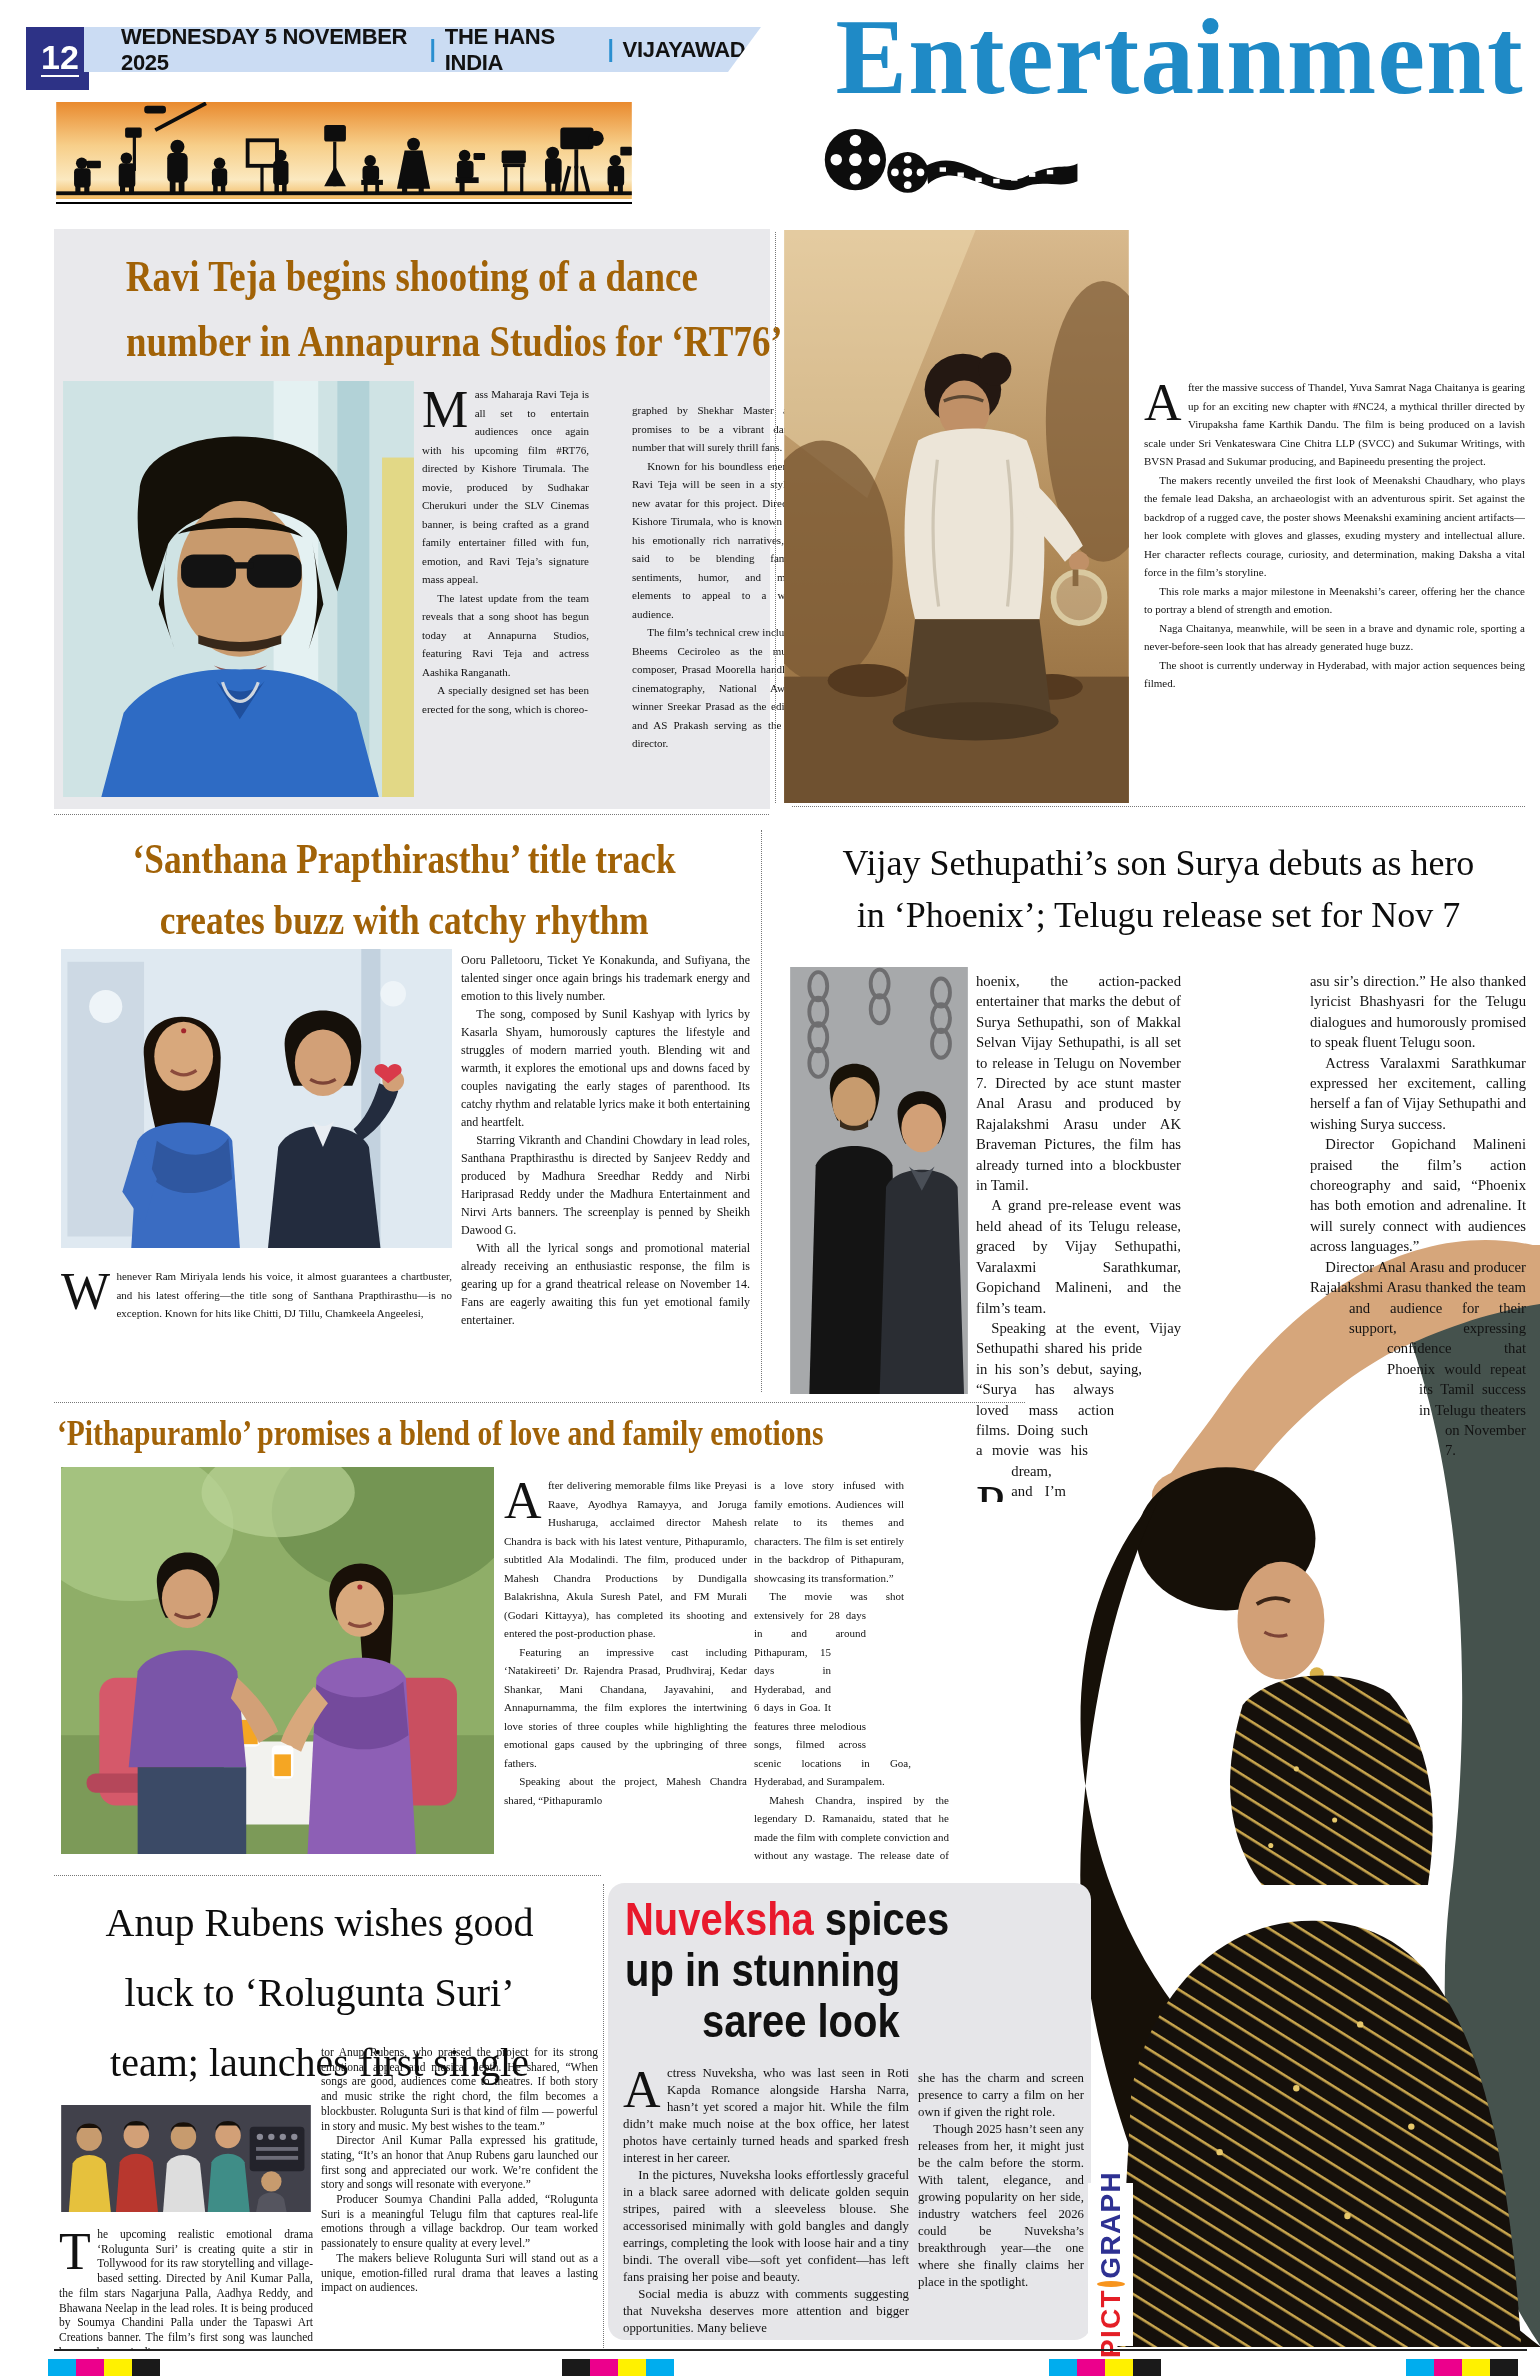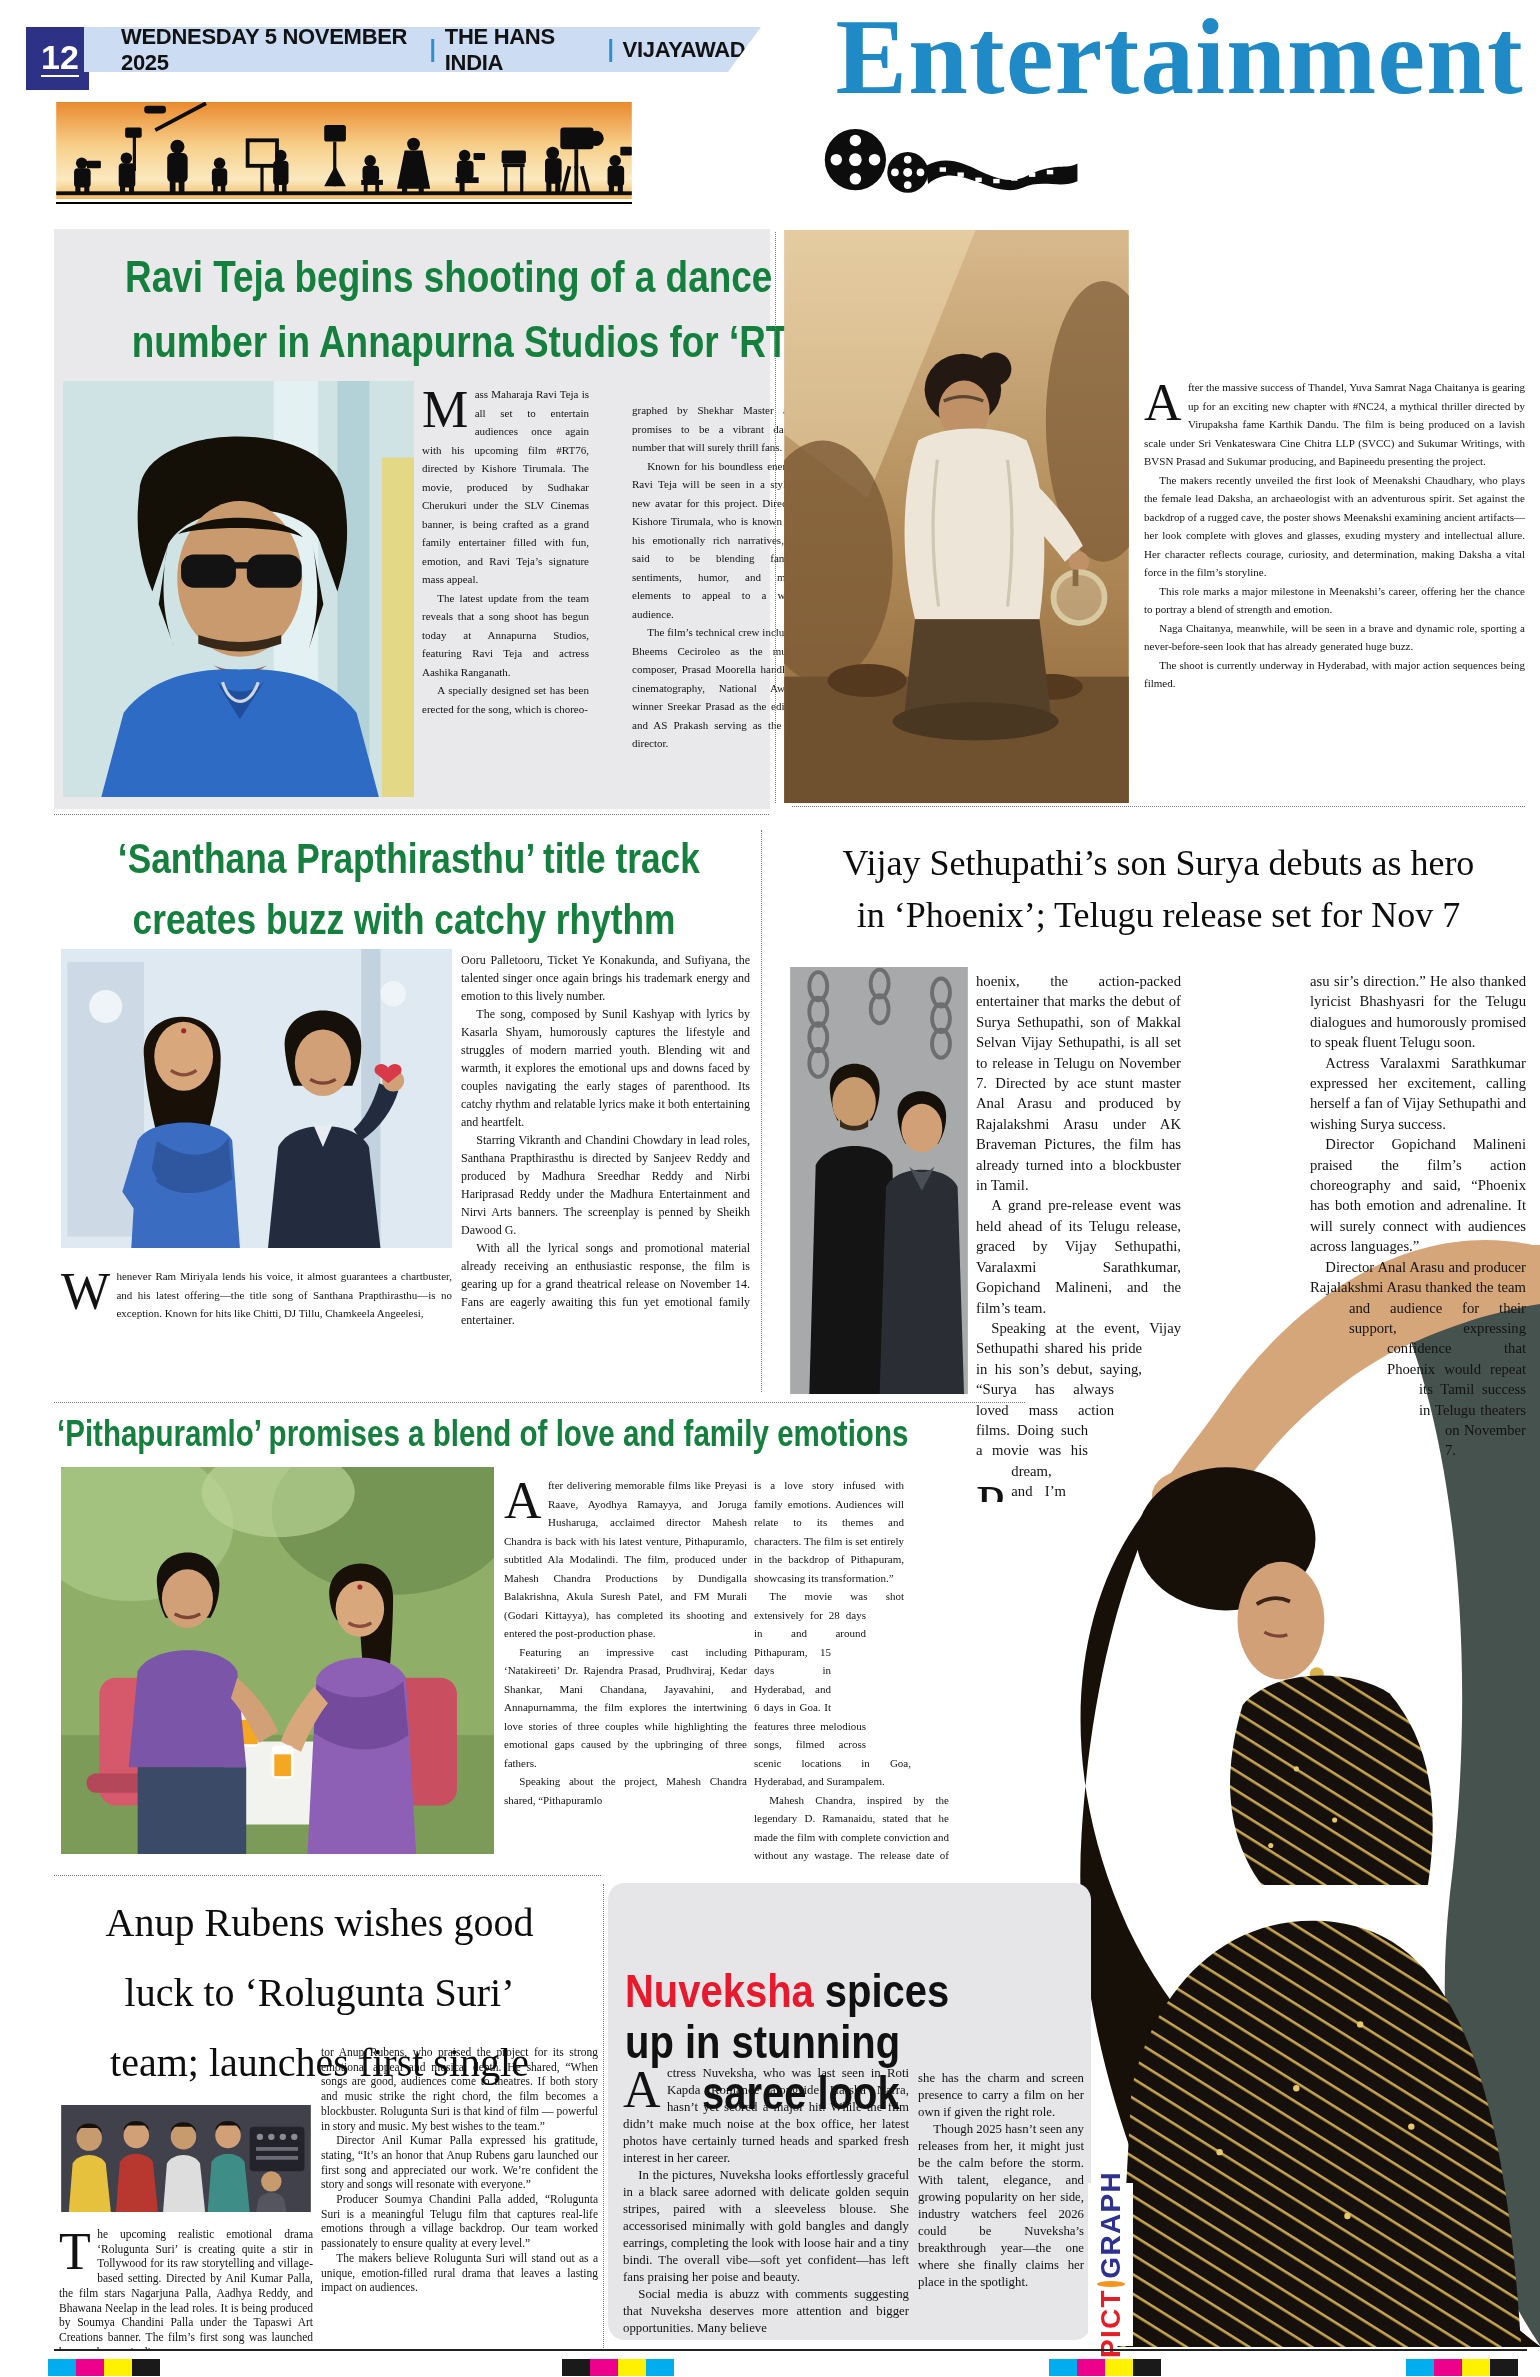--- a/index.html
+++ b/index.html
@@ -23,21 +23,21 @@
   .bd p.first{text-indent:0;}
   .dc{text-indent:0 !important;}
   .dc::first-letter{float:left;font-size:52px;line-height:40px;padding:5.1px 6.4px 0 0;font-weight:normal;}
   
   .f20{font-size:11px;line-height:18.5px;}
   .f19{font-size:12px;line-height:18px;}
   .f23{font-size:14.7px;line-height:20.4px;}
   .f18{font-size:11.5px;line-height:14.7px;}
   .fn20{font-size:12.8px;line-height:17px;margin-top:16px;}
   
-  .hl-cond{font-family:Liberation Sans, sans-serif;font-weight:bold;color:#15803d;text-align:center;}
+  .hl-cond{font-family:Liberation Serif, serif;font-weight:bold;color:#a16207;text-align:center;}
   .hl-cond .ln{display:inline-block;transform:scaleX(.82);transform-origin:center;white-space:nowrap;}
   .hl-serif{font-family:"Liberation Serif",serif;color:#0d0d0d;text-align:center;}
   .grayPanel{background:#e9e9ec;}
   .dotH{border-top:1.9px dotted #777;}
   .dotV{border-left:1.9px dotted #777;}
   
   .nvPanel{background:#e6e6e9;border-radius:16.6px;}
   .nvHead{font-family:"Liberation Sans",sans-serif;font-weight:bold;font-size:47px;line-height:51px;color:#111;}
   .nvHead .ln{display:inline-block;transform:scaleX(.85);transform-origin:left;white-space:nowrap;}
   .red{color:#e8192c;}
@@ -498,21 +498,21 @@
     <p class="first dc">The upcoming realistic emotional drama ‘Rolugunta Suri’ is creating quite a stir in Tollywood for its raw storytelling and village-based setting. Directed by Anil Kumar Palla, the film stars Nagarjuna Palla, Aadhya Reddy, and Bhawana Neelap in the lead roles. It is being produced by Soumya Chandini Palla under the Tapaswi Art Creations banner. The film’s first song was launched by popular music direc-</p>
   </div>
   <div class="abs bd f18" style="left:321px;top:2045px;width:277px;height:305px;z-index:2;">
     <p class="first">tor Anup Rubens, who praised the project for its strong emotional appeal and musical depth. He shared, “When songs are good, audiences come to theatres. If both story and music strike the right chord, the film becomes a blockbuster. Rolugunta Suri is that kind of film — powerful in story and music. My best wishes to the team.”</p>
     <p>Director Anil Kumar Palla expressed his gratitude, stating, “It’s an honor that Anup Rubens garu launched our first song and appreciated our work. We’re confident the story and songs will resonate with everyone.”</p>
     <p>Producer Soumya Chandini Palla added, “Rolugunta Suri is a meaningful Telugu film that captures real-life emotions through a village backdrop. Our team worked passionately to ensure quality at every level.”</p>
     <p>The makers believe Rolugunta Suri will stand out as a unique, emotion-filled rural drama that leaves a lasting impact on audiences.</p>
   </div>
 
   <div class="abs nvPanel" style="left:608px;top:1883px;width:483px;height:457px;z-index:1;"></div>
-  <div class="abs nvHead" style="left:625px;top:1965px;width:460px;z-index:2;">
+  <div class="abs nvHead" style="left:625px;top:1893px;width:460px;z-index:2;">
     <span class="ln"><span class="red">Nuveksha</span><span> spices</span></span><br>
     <span class="ln">up in stunning</span><br>
     <span class="ln" style="margin-left:77px;">saree look</span>
   </div>
   <div class="abs bd fn20" style="left:623px;top:2049px;width:286px;height:286px;z-index:2;">
     <p class="first dc">Actress Nuveksha, who was last seen in Roti Kapda Romance alongside Harsha Narra, hasn’t yet scored a major hit. While the film didn’t make much noise at the box office, her latest photos have certainly turned heads and sparked fresh interest in her career.</p>
     <p>In the pictures, Nuveksha looks effortlessly graceful in a black saree adorned with delicate golden sequin stripes, paired with a sleeveless blouse. She accessorised minimally with gold bangles and dangly earrings, completing the look with loose hair and a tiny bindi. The overall vibe—soft yet confident—has left fans praising her poise and beauty.</p>
     <p>Social media is abuzz with comments suggesting that Nuveksha deserves more attention and bigger opportunities. Many believe</p>
   </div>
   <div class="abs bd fn20" style="left:918px;top:2054px;width:166px;height:281px;z-index:2;">

